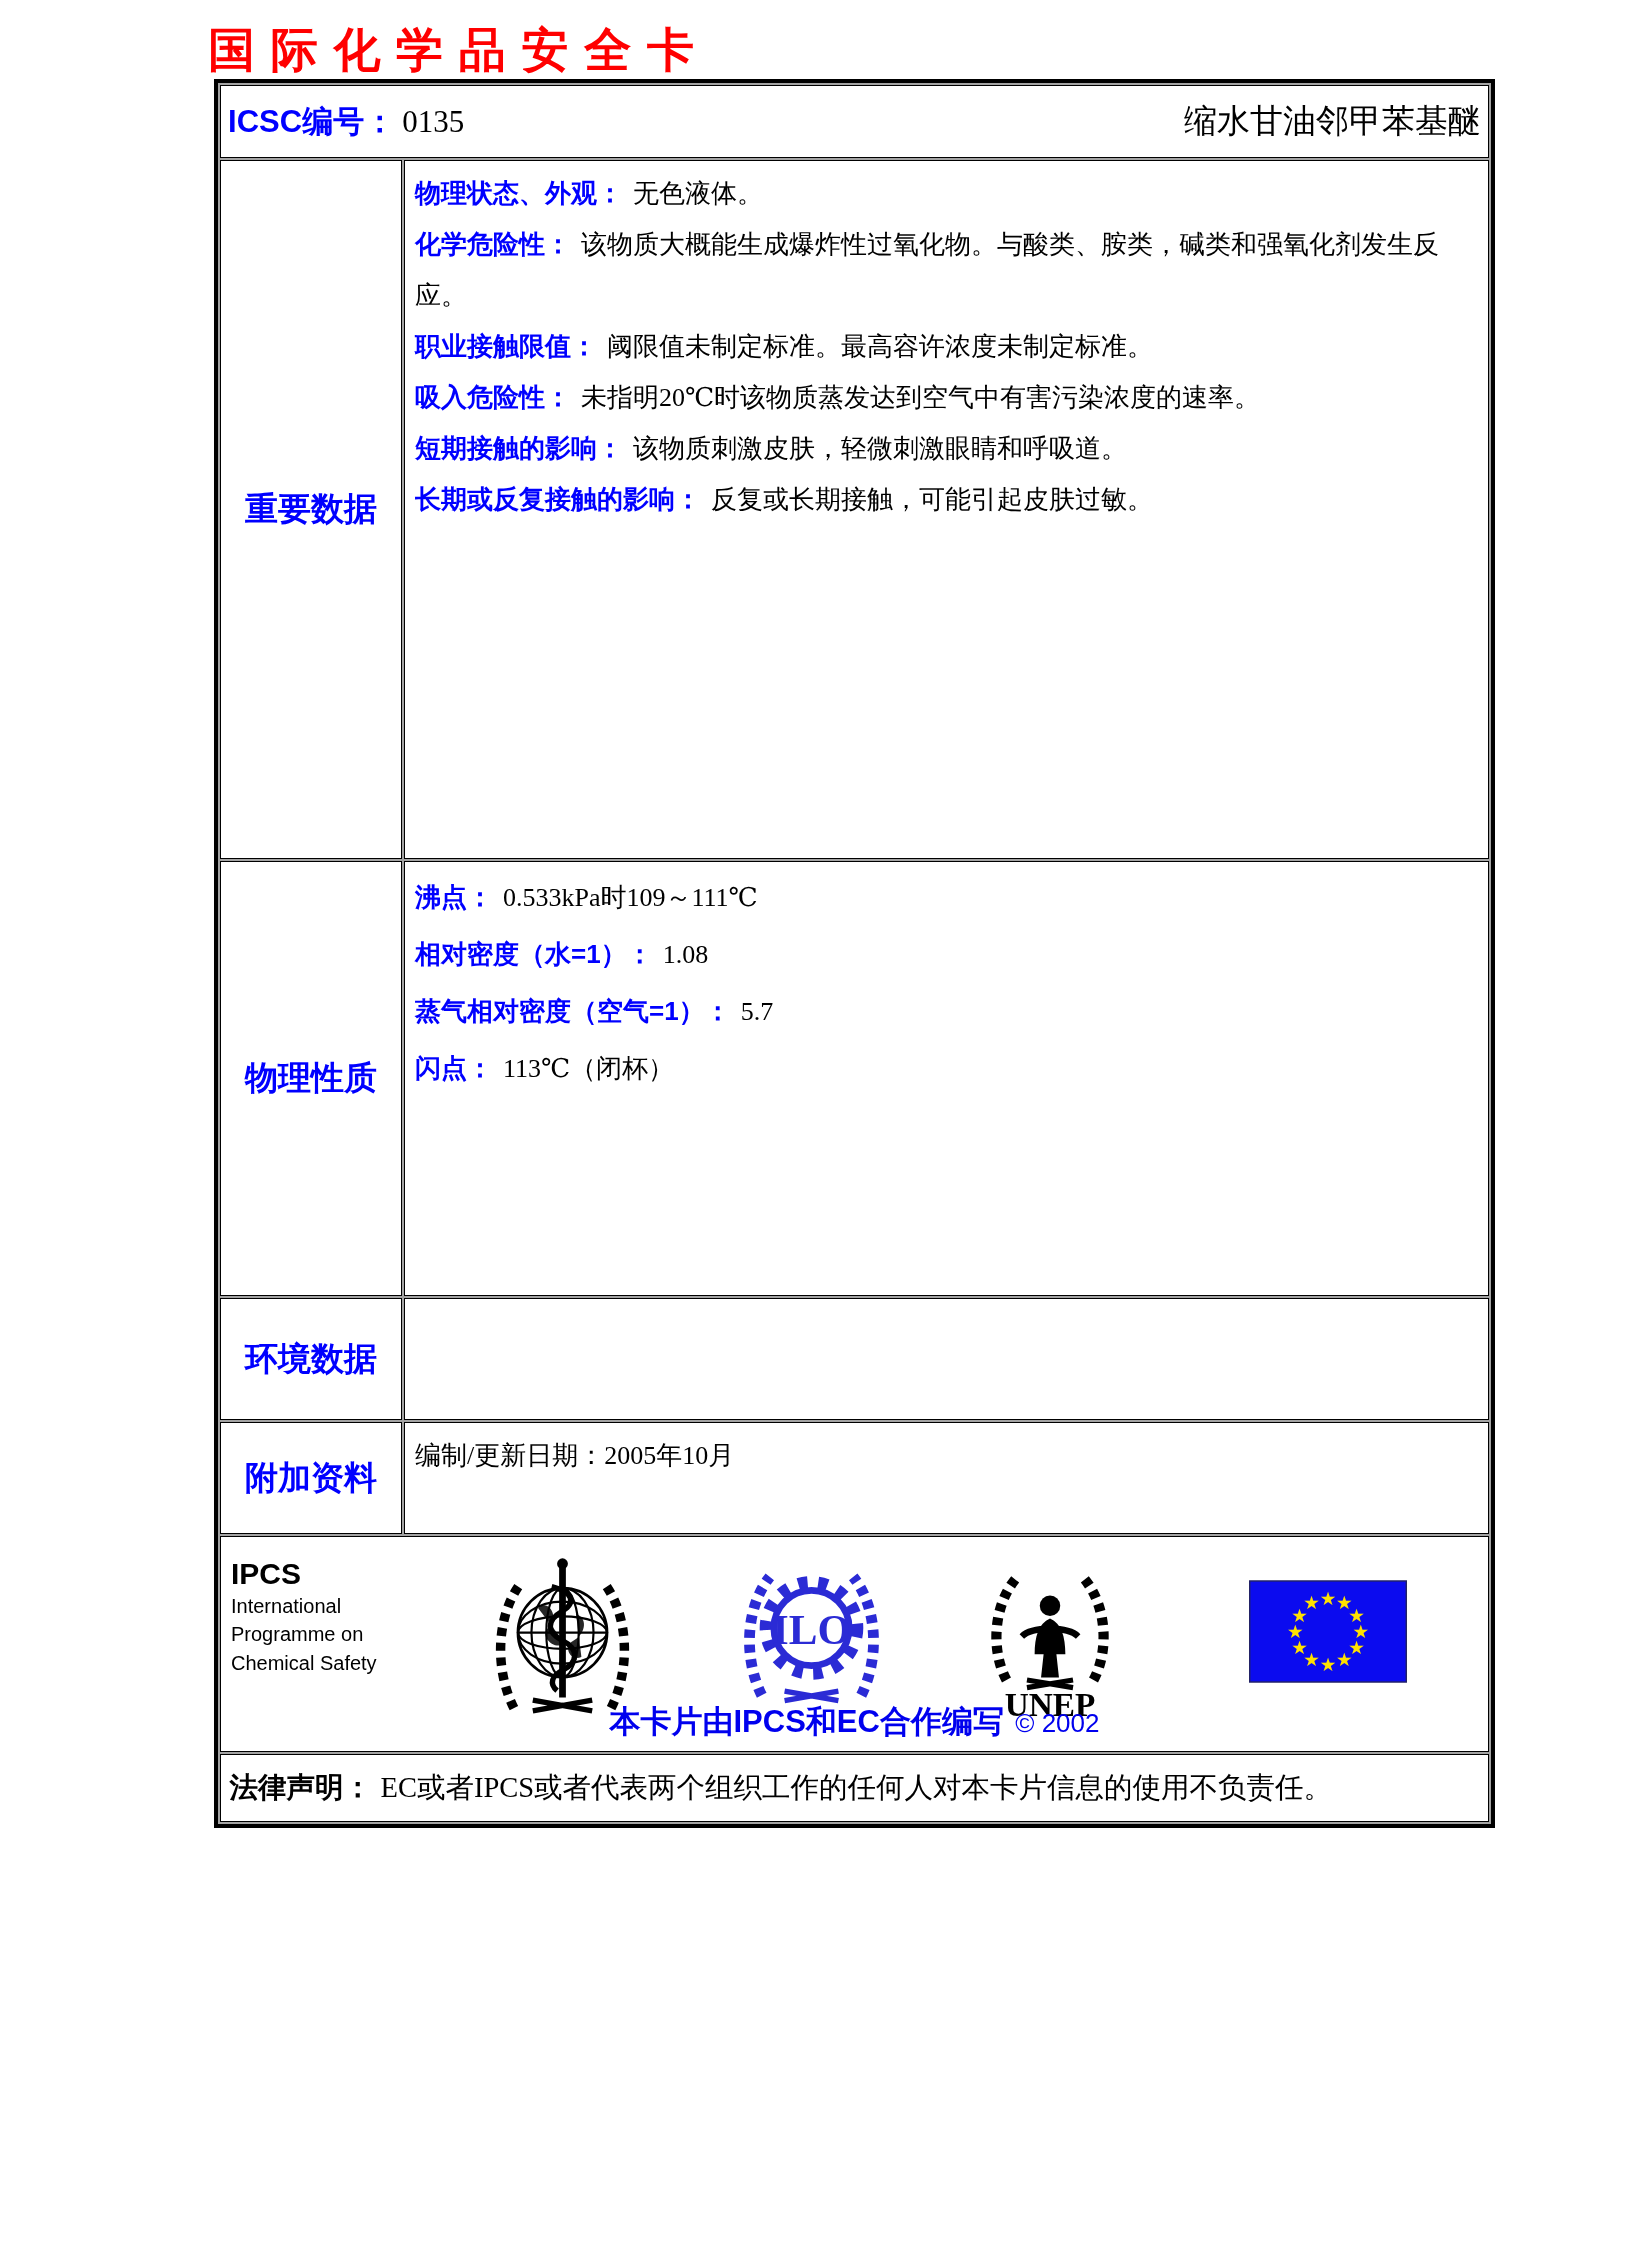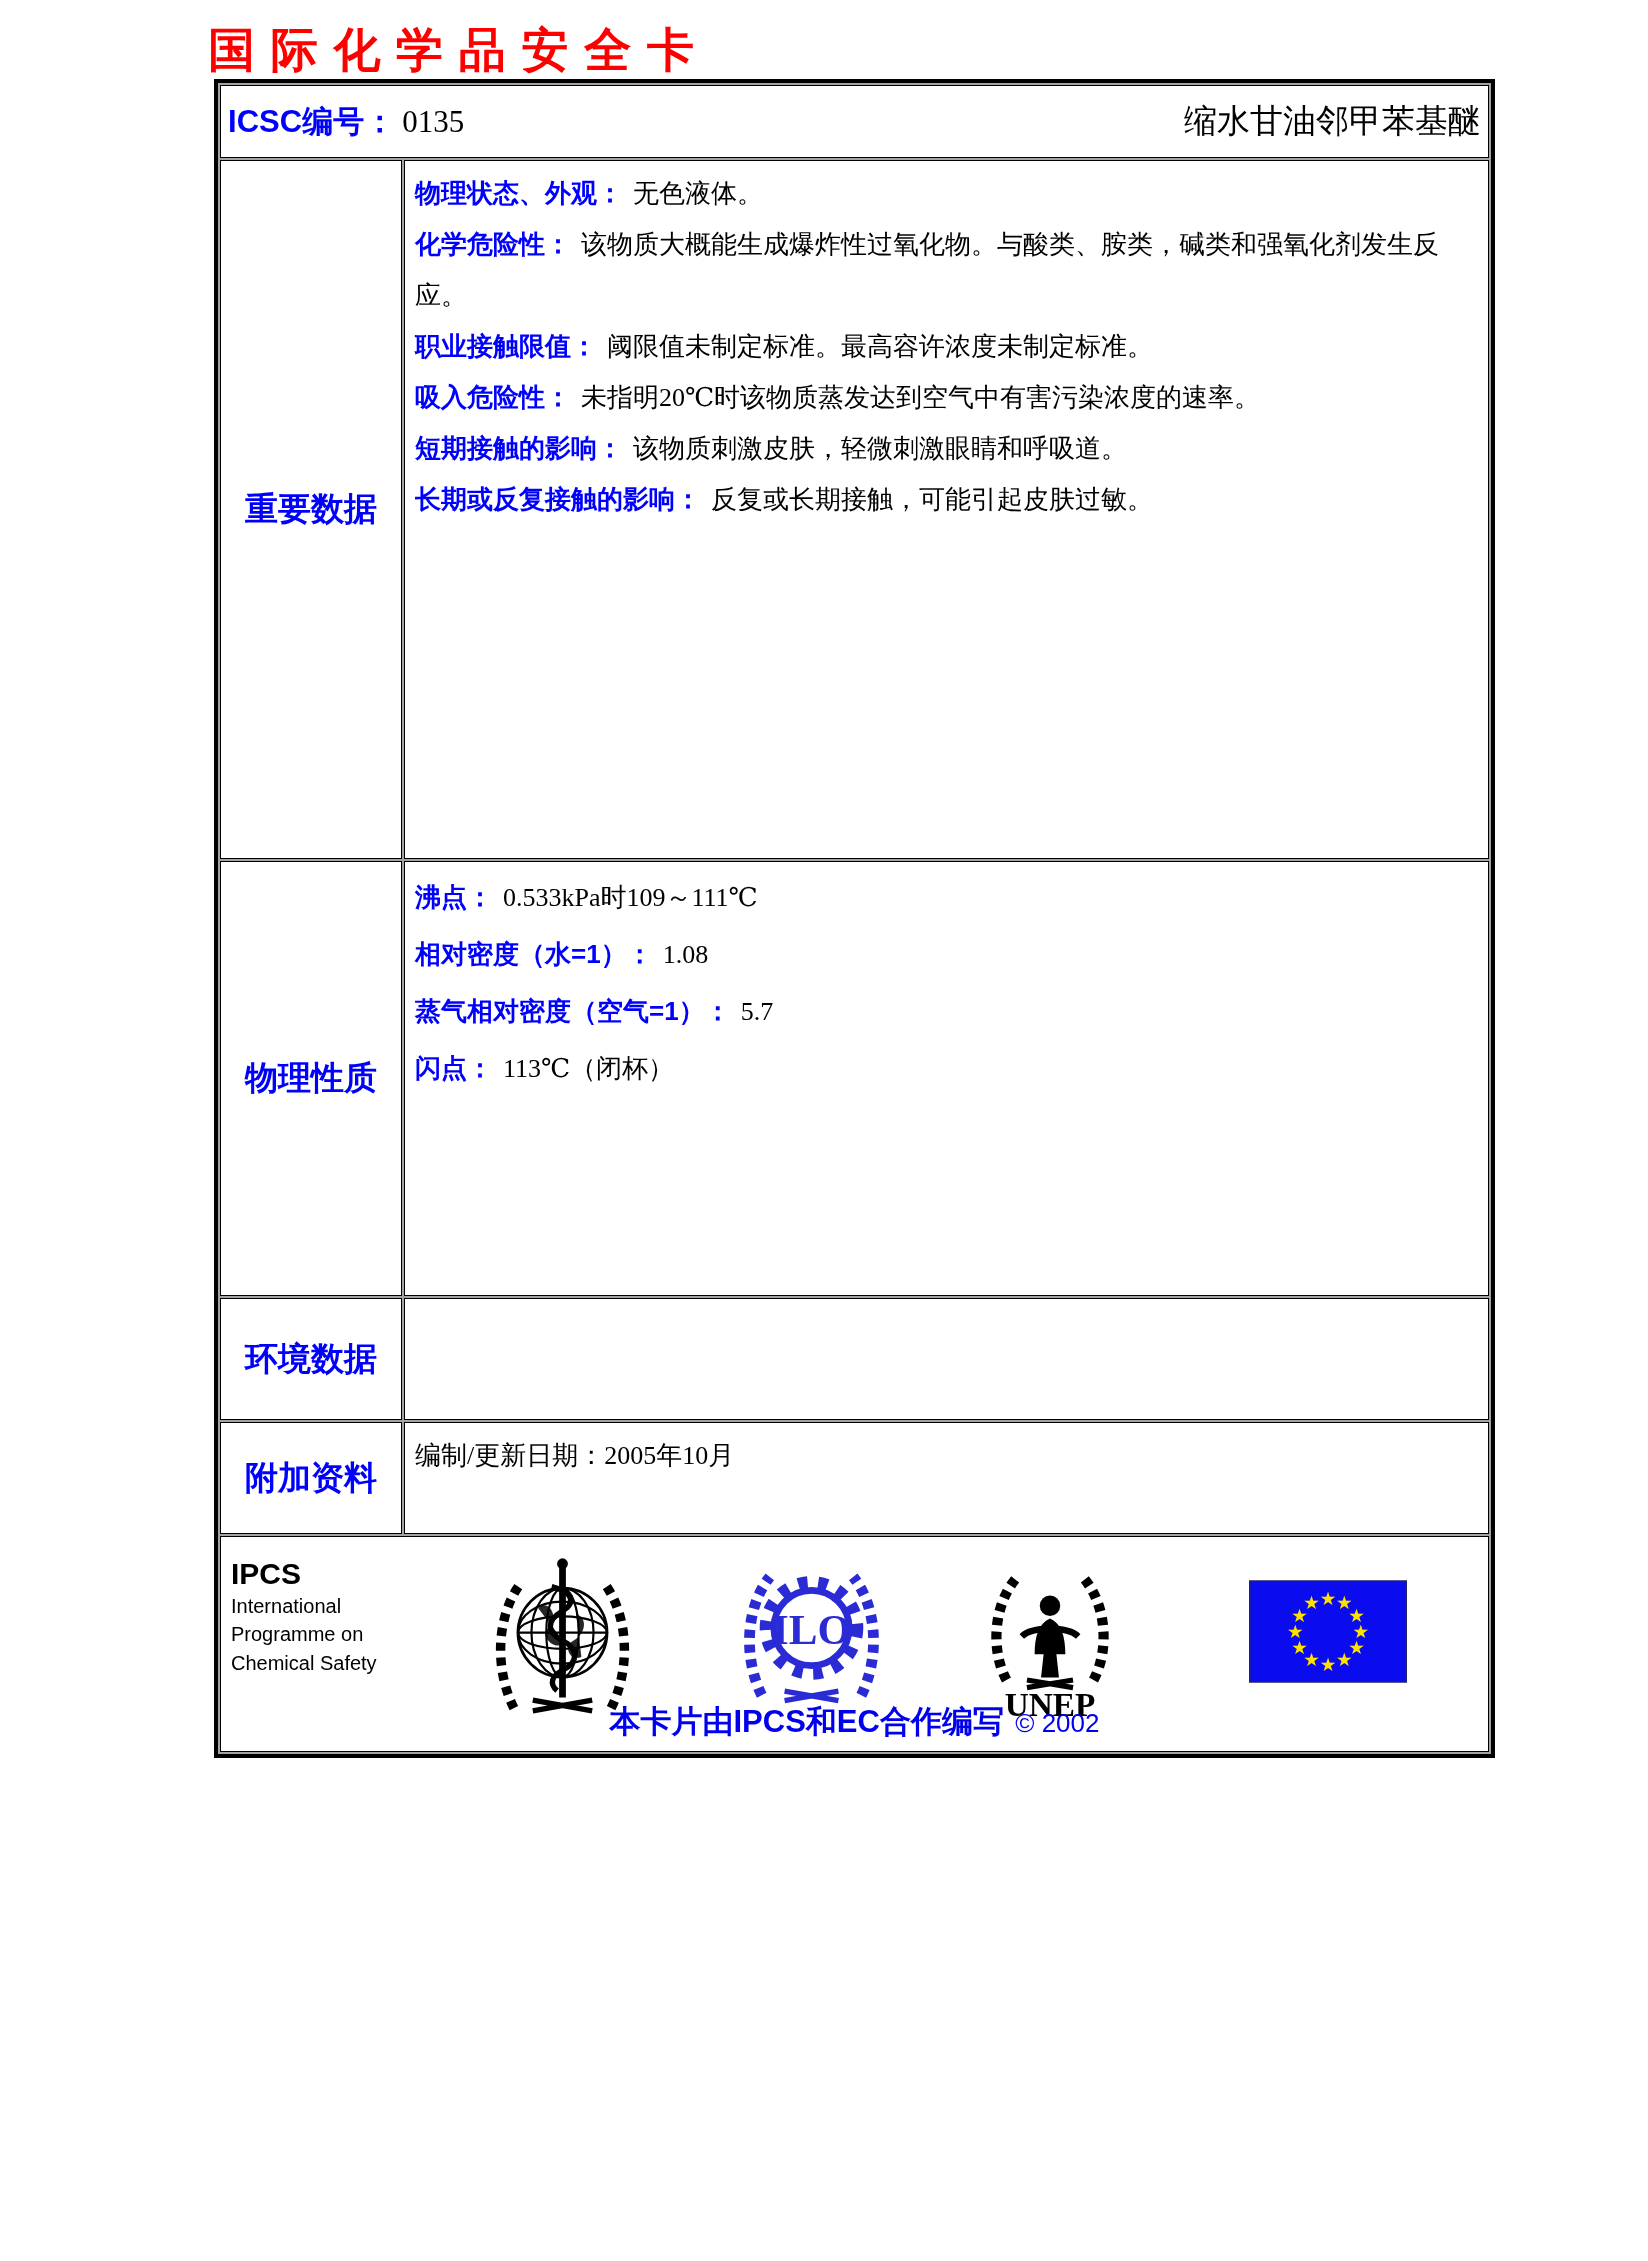--- a/index.html
+++ b/index.html
@@ -199,15 +199,20 @@
           </g>
         </svg>
       </div>
 
       <div class="footer-caption">
         <span>本卡片由IPCS和EC合作编写</span><span class="copyright">© 2002</span>
       </div>
     </td>
   </tr>
 
+  <tr>
+    <td colspan="2" class="legal-cell h-legal">
+      <span class="legal-label">法律声明：</span><span class="legal-text">EC或者IPCS或者代表两个组织工作的任何人对本卡片信息的使用不负责任。</span>
+    </td>
+  </tr>
 </tbody>
   </table>
 
 
 </body></html>

